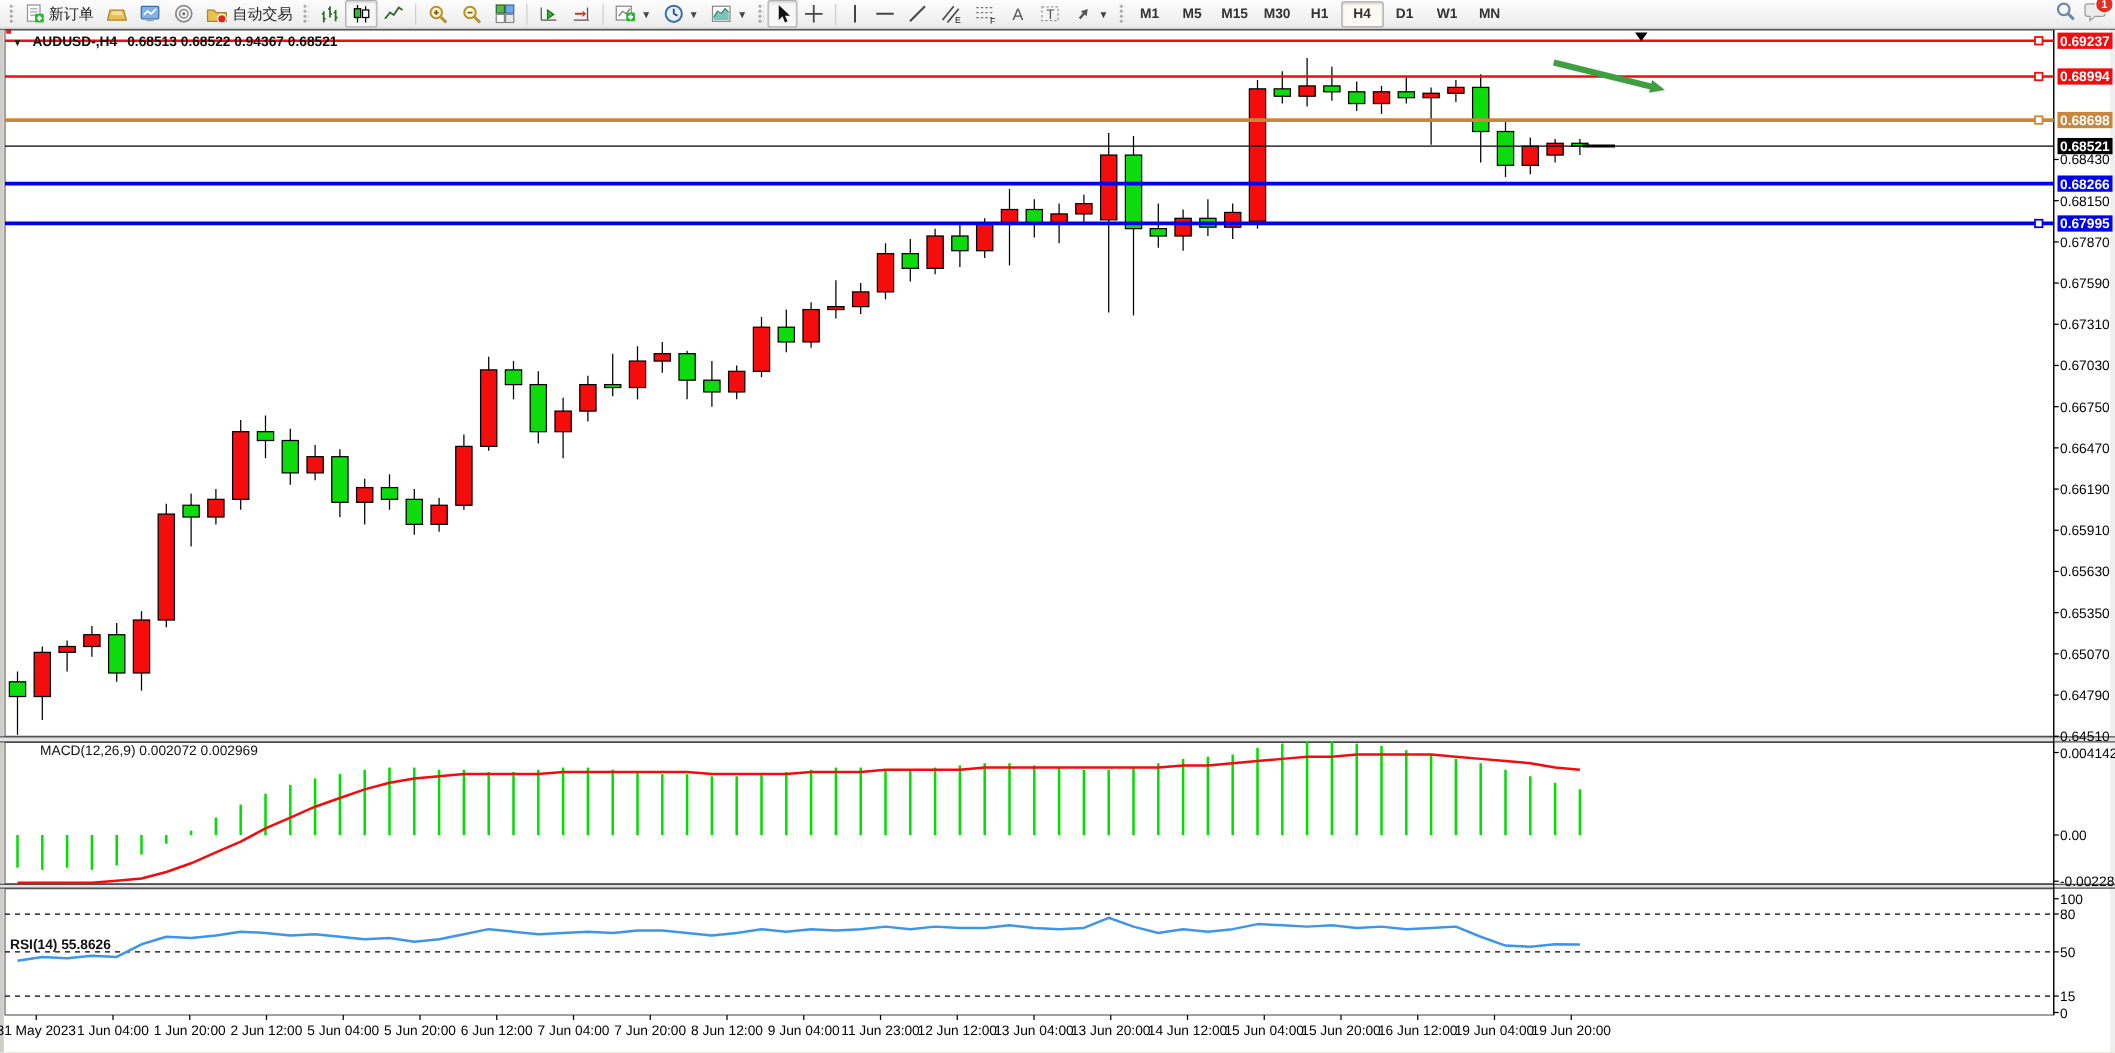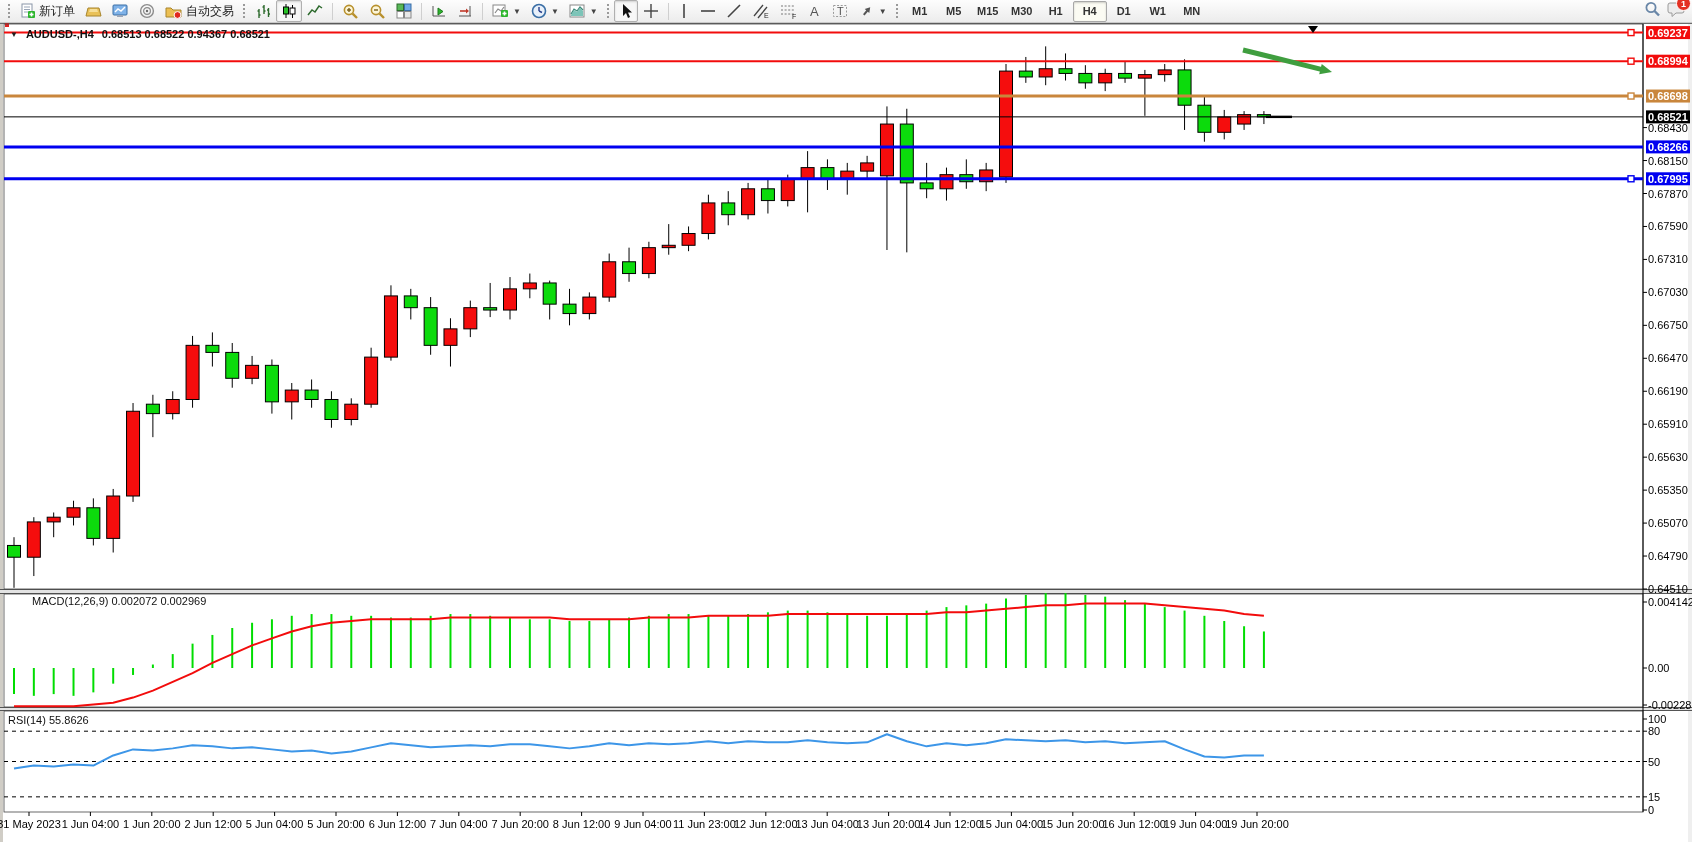--- a/index.html
+++ b/index.html
@@ -334,21 +334,21 @@
 
   <div class="chart-title">
     <span class="tri">▼</span>
     <span>AUDUSD-,H4</span>
     <span>0.68513 0.68522 0.94367 0.68521</span>
   </div>
 
   <div class="ind-label" style="left:20px;top:595px;margin-left:12px;">
     <span>MACD(12,26,9)</span>&nbsp;<span>0.002072 0.002969</span>
   </div>
-  <div class="ind-label" style="left:8px;top:714px;">
+  <div class="ind-label" style="left:8px;top:750px;font-weight:bold;">
     <span>RSI(14)</span>&nbsp;<span>55.8626</span>
   </div>
 
   <svg id="chart-svg" width="1692" height="842">
       <rect x="0" y="23" width="1692" height="819" fill="#ffffff"></rect>
       <rect x="0" y="23" width="3" height="819" fill="#d0cdc6"></rect>
       <rect x="1688" y="23" width="4" height="819" fill="#efefef"></rect>
       <line x1="0" y1="23.5" x2="1692" y2="23.5" stroke="#6b6b6b"></line>
       <rect x="5" y="23" width="4" height="4" fill="#e02020"></rect>
       <rect x="0" y="589" width="1692" height="5" fill="#e3e3e3"></rect>

